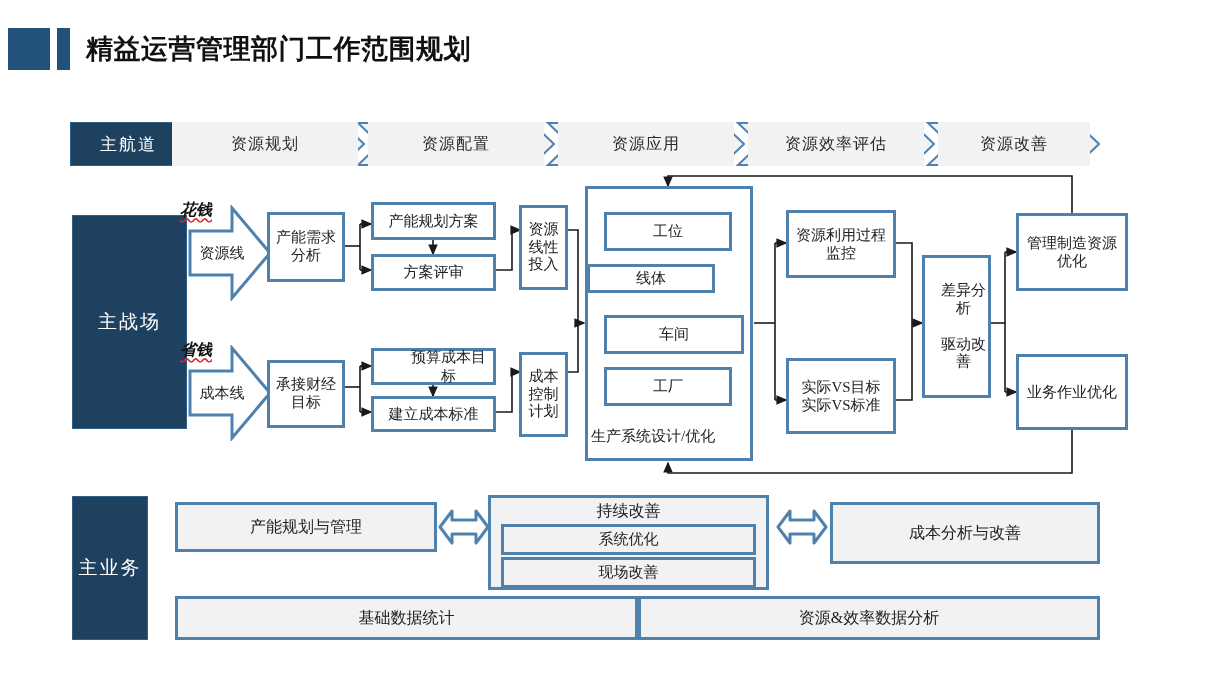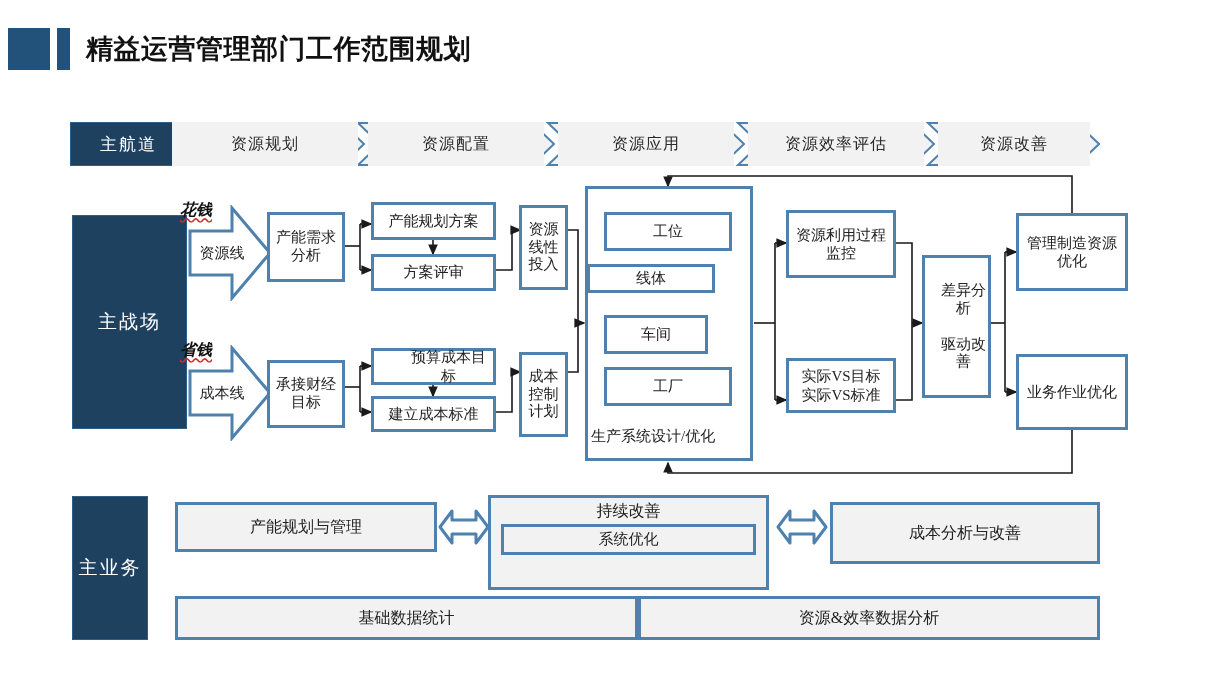--- a/index.html
+++ b/index.html
@@ -196,27 +196,27 @@
 
 <div class="abs box" style="left:371px;top:348px;width:125px;height:37px;padding-left:32px;">预算成本目标</div>
 
 <div class="abs box" style="left:371px;top:396px;width:125px;height:36px;">建立成本标准</div>
 
 <div class="abs box vert" style="left:519px;top:352px;width:49px;height:85px;">成本控制计划</div>
 
 <div class="abs" id="prod-box"></div>
 <div class="abs box" style="left:604px;top:212px;width:128px;height:39px;">工位</div>
 <div class="abs box" style="left:587px;top:264px;width:128px;height:29px;">线体</div>
-<div class="abs box" style="left:604px;top:315px;width:104px;height:39px;">车间</div>
+<div class="abs box" style="left:604px;top:315px;width:140px;height:39px;">车间</div>
 <div class="abs box" style="left:604px;top:367px;width:128px;height:39px;">工厂</div>
 <div class="abs" id="prod-caption">生产系统设计/优化</div>
 
 <div class="abs box" style="left:786px;top:210px;width:110px;height:68px;">资源利用过程监控</div>
 
-<div class="abs box" style="left:786px;top:358px;width:110px;height:55px;flex-direction:column;">
+<div class="abs box" style="left:786px;top:358px;width:110px;height:76px;flex-direction:column;">
   <span>实际VS目标</span>
   <span>实际VS标准</span>
 </div>
 
 <div class="abs box vert" style="left:922px;top:255px;width:69px;height:143px;flex-direction:column;justify-content:center;padding-left:16px;">
   <span style="margin-bottom:18px;">差异分析</span>
   <span>驱动改善</span>
 </div>
 
 <div class="abs box" style="left:1016px;top:213px;width:112px;height:78px;">管理制造资源优化</div>
@@ -227,20 +227,21 @@
 
 <div class="abs dbl-arrow" style="left:438px;top:508px;width:52px;height:38px;">
   <svg width="52" height="38" viewBox="0 0 52 38">
     <path d="M14,3 L14,12 L38,12 L38,3 L50,19 L38,35 L38,26 L14,26 L14,35 L2,19 Z" fill="#FFFFFF" stroke="#4E81AE" stroke-width="3" stroke-linejoin="round"></path>
   </svg>
 </div>
 
 <div class="abs" style="left:488px;top:495px;width:281px;height:95px;background:#F2F2F2;border:3px solid #4E81AE;">
   <div style="height:26px;display:flex;align-items:center;justify-content:center;font-size:16px;color:#222;">持续改善</div>
   <div style="margin:0 10px;height:25px;background:#F2F2F2;border:3px solid #4E81AE;display:flex;align-items:center;justify-content:center;font-size:15px;color:#222;">系统优化</div>
+  <div style="margin:2px 10px 0 10px;height:25px;background:#F2F2F2;border:3px solid #4E81AE;display:flex;align-items:center;justify-content:center;font-size:15px;color:#222;">现场改善</div>
 </div>
 
 <div class="abs dbl-arrow" style="left:776px;top:508px;width:52px;height:38px;">
   <svg width="52" height="38" viewBox="0 0 52 38">
     <path d="M14,3 L14,12 L38,12 L38,3 L50,19 L38,35 L38,26 L14,26 L14,35 L2,19 Z" fill="#FFFFFF" stroke="#4E81AE" stroke-width="3" stroke-linejoin="round"></path>
   </svg>
 </div>
 
 <div class="abs wide" style="left:830px;top:502px;width:270px;height:62px;">成本分析与改善</div>
 

